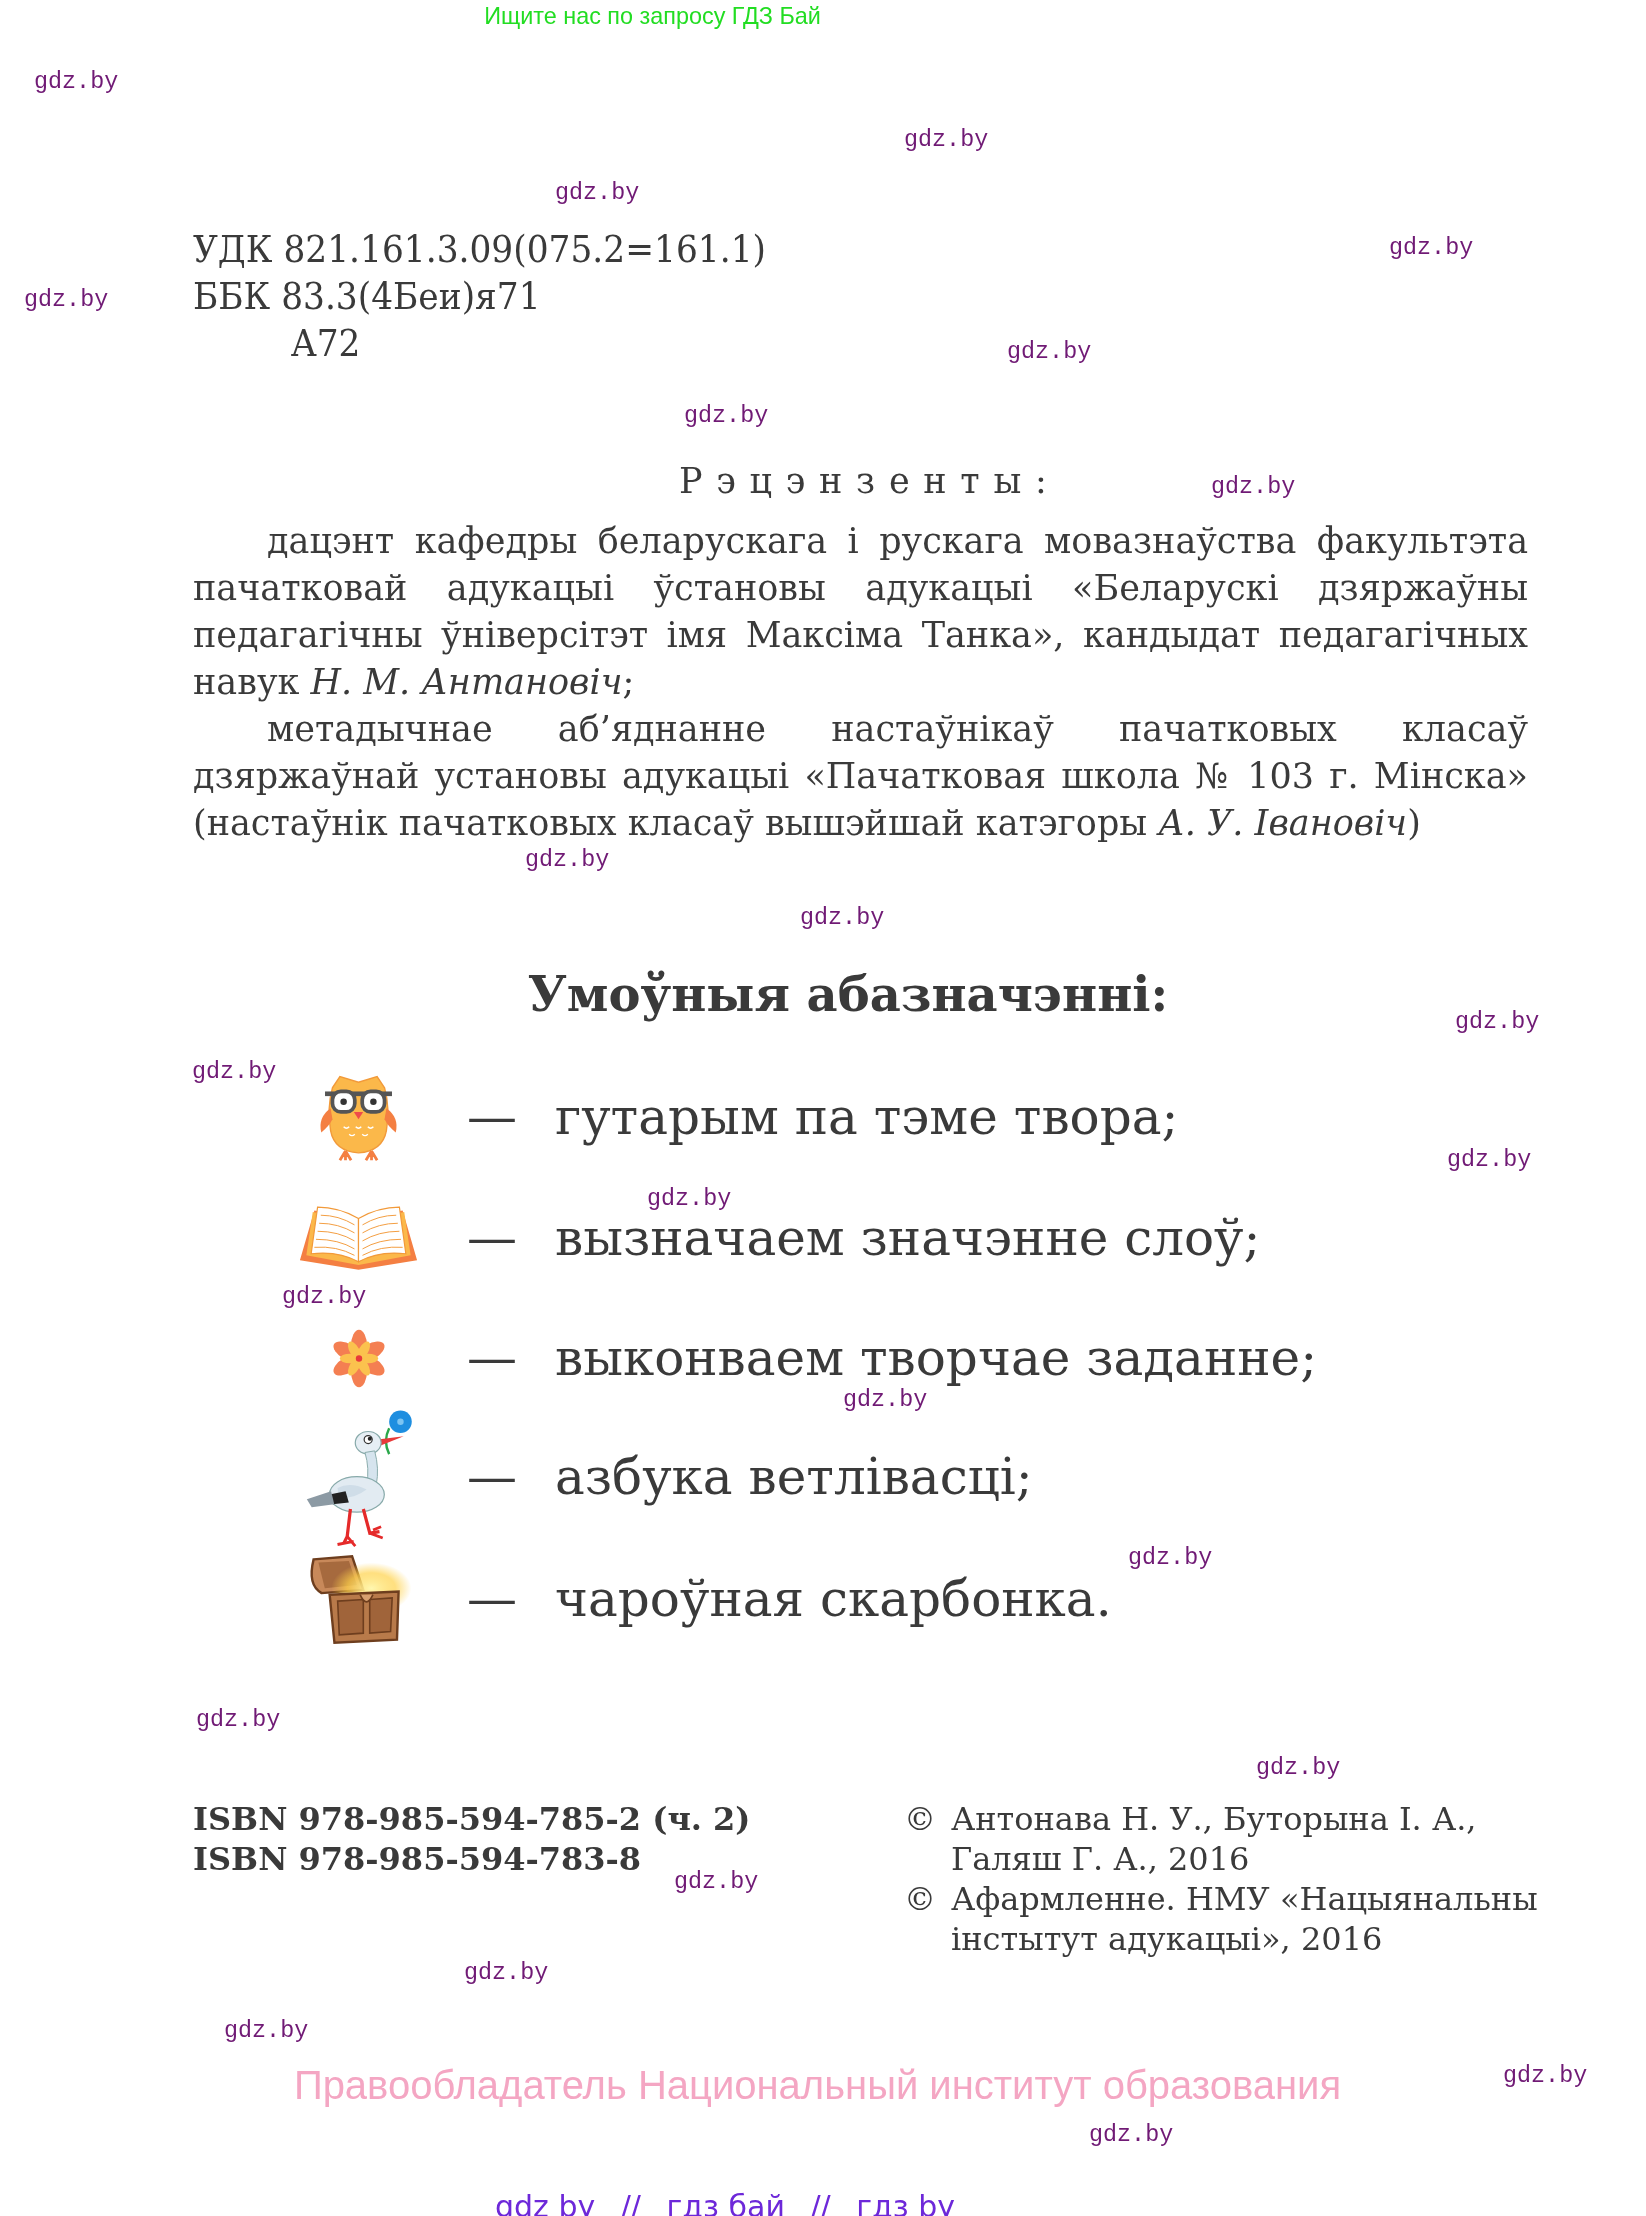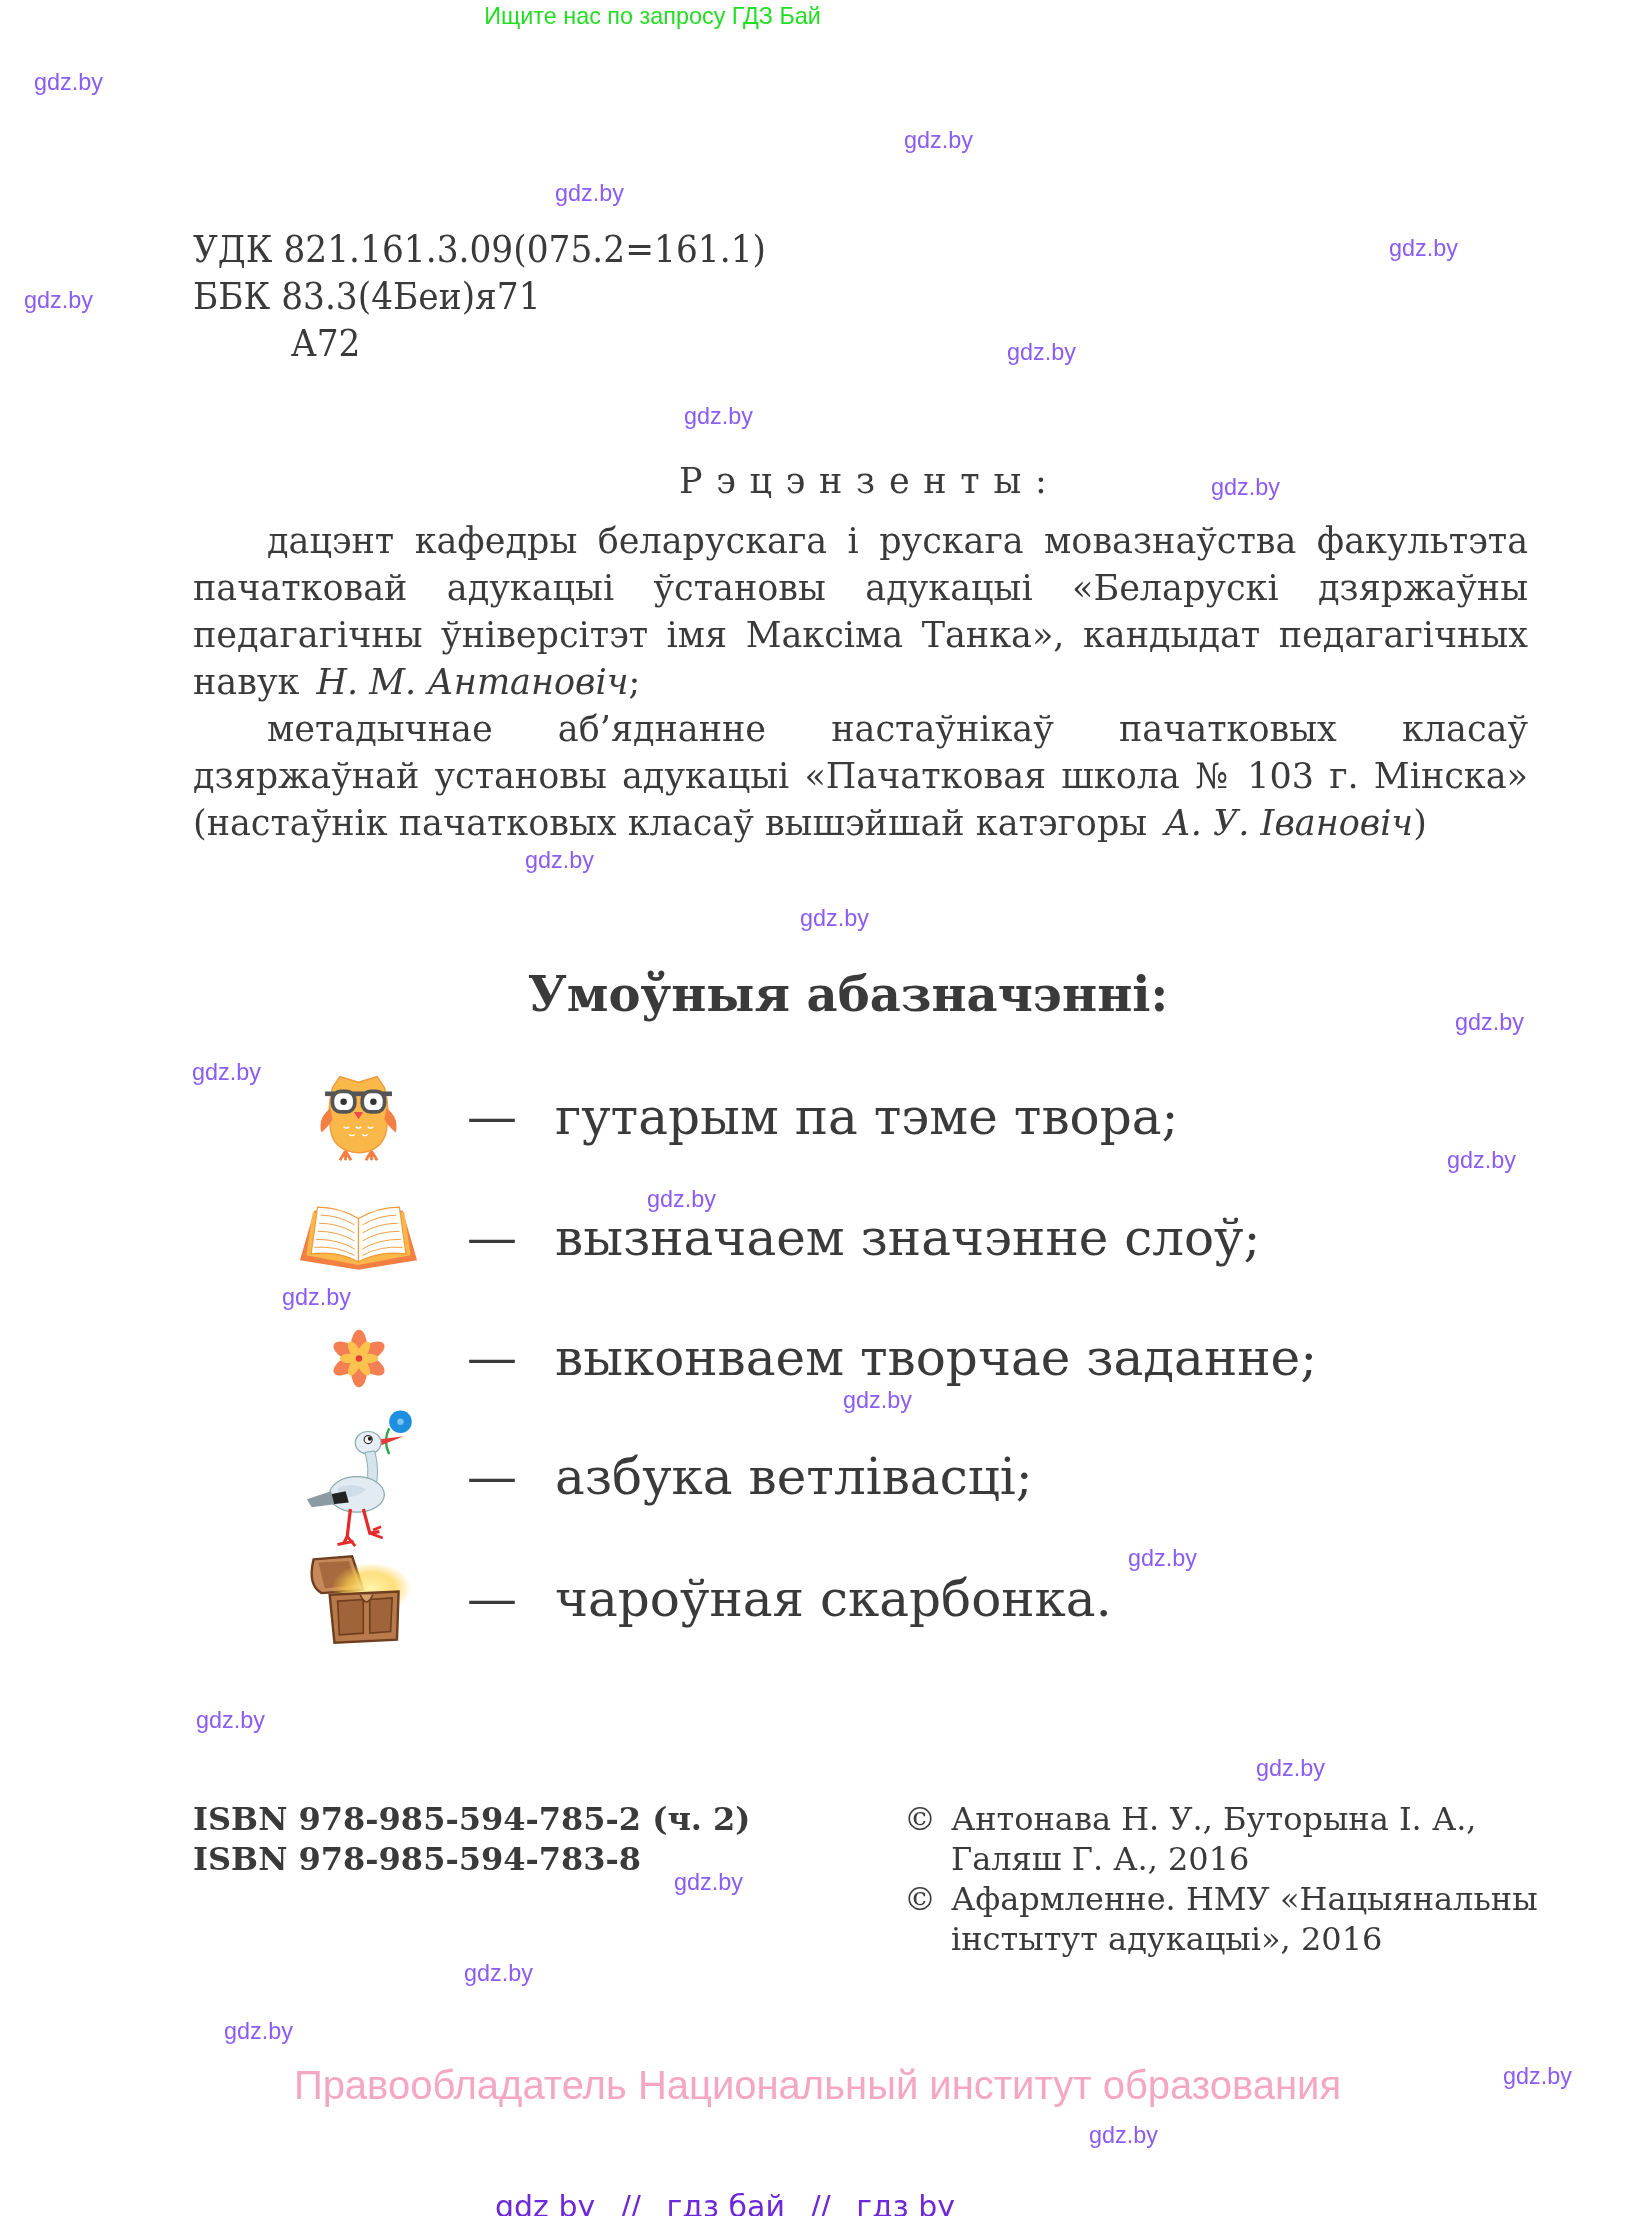--- a/index.html
+++ b/index.html
@@ -1,26 +1,26 @@
 <!DOCTYPE html>
 <html style="font-size:13px"><head>
 <meta charset="utf-8">
 <style>
   html, body { margin: 0; padding: 0; background: #ffffff; }
   body { width: 1647px; height: 2216px; position: relative; overflow: hidden; }
   .serif { font-family: "DejaVu Serif", "Liberation Serif", serif; color: #3a3a3a; }
-  .wm { position: absolute; font-family: Liberation Sans, sans-serif; font-size: 23.4px; color: #8b5cf6; line-height: 1; white-space: nowrap; }
+  .wm { position: absolute; font-family: Liberation Mono, monospace; font-size: 23.4px; color: #701a75; line-height: 1; white-space: nowrap; }
   .top-banner { position: absolute; top: 3.2px; left: 0; width: 1305px; text-align: center; font-family: "Liberation Sans", sans-serif; font-size: 23.4px; color: #22dd22; }
   .biblio { position: absolute; left: 193px; top: 226px; font-size: 37px; line-height: 47px; transform: scaleX(0.93); transform-origin: left top; }
   .biblio div { white-space: nowrap; }
   .biblio .a72 { padding-left: 105px; }
   .reviewers-title { position: absolute; left: 679px; top: 461px; font-size: 35px; letter-spacing: 13.7px; white-space: nowrap; }
   .para { position: absolute; left: 193px; top: 518px; width: 1335px; font-size: 35px; line-height: 47px; text-align: justify; }
   .para p { margin: 0; text-indent: 74px; }
-  .para i { font-style: italic; margin-left: 6px; }
+  .para i { font-style: italic; }
   .legend-title { position: absolute; left: 0; width: 1647px; top: 966px; text-align: center; font-size: 48px; font-weight: bold; padding-left: 49px; box-sizing: border-box; }
   .legend-row { position: absolute; left: 274px; height: 105px; width: 1209px; }
   .legend-row .icon { position: absolute; left: 0; top: 0; width: 169px; height: 105px; display: flex; align-items: center; justify-content: center; }
   .legend-row .dash { position: absolute; left: 193px; top: 24px; font-size: 50px; line-height: 56px; }
   .legend-row .label { position: absolute; left: 281px; top: 24px; font-size: 50px; line-height: 56px; white-space: nowrap; }
   .isbn { position: absolute; left: 193px; top: 1799px; font-size: 32px; line-height: 40px; font-weight: bold; white-space: nowrap; }
   .copyright { position: absolute; left: 904px; top: 1799px; font-size: 32px; line-height: 40px; }
   .copyright .row { display: flex; }
   .copyright .sym { width: 47px; flex: none; }
   .pink-footer { position: absolute; top: 2063px; left: 0; width: 1647px; text-align: center; font-family: "Liberation Sans", sans-serif; font-size: 40px; color: #f4a6c3; padding-right: 12px; box-sizing: border-box; }

